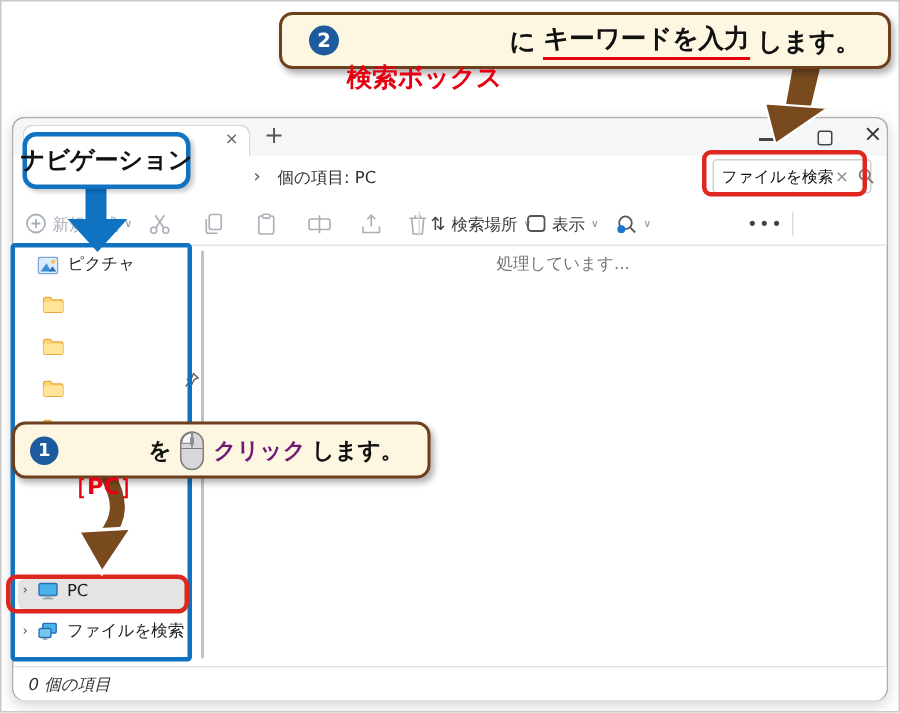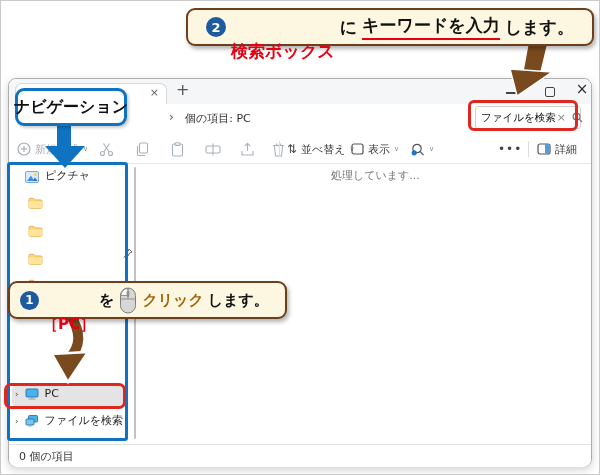--- a/index.html
+++ b/index.html
@@ -37,21 +37,21 @@
   .chev { font-size:7px; color:#8b8b8b; }
   .sep { position:absolute; top:7px; width:1px; height:16px; background:#dcdcdc; }
   .sortglyph { font-size:12px; color:#444; }
   .more { font-size:12px; letter-spacing:1px; color:#444; }
 
   .sidebar-divider { position:absolute; left:125px; top:88px; width:2px; height:272px; background:#c2c2c2; border-radius:1px; }
   .srow { position:absolute; display:flex; align-items:center; gap:6px; font-size:11px; color:#1c1c1c; }
   .tree-chev { font-size:9px; color:#555; }
   .pc-selected { position:absolute; left:3px; top:307px; width:112px; height:20px; background:#e4e4e4; border-radius:4px; }
   .loading { position:absolute; left:322px; top:89px; font-size:11px; color:#767676; }
-  .statusbar { position:absolute; left:0; top:365px; width:100%; height:23px; border-top:1px solid #e0e0e0; border-radius:0 0 8px 8px; background:#fff; }
+  .statusbar { position:absolute; left:0; top:365px; width:100%; height:23px; border-top:1px solid #e0e0e0; border-radius:0 0 8px 8px; background:#fff;font-style:italic; }
   .statustext { position:absolute; left:10px; top:4px; font-size:11px; color:#333; }
 
   
   .navbox-outline { position:absolute; left:7px; top:162px; width:121px; height:279px;
                     border:3px solid #1073c2; border-radius:3px; z-index:20; pointer-events:none; }
   .redbox { position:absolute; border:3px solid #de271f; z-index:30; pointer-events:none; }
   .redbox.search { left:468px; top:100px; width:110px; height:31px; border-radius:6px; }
   .redbox.pc { left:4px; top:383px; width:122px; height:26px; border-radius:7px; }
   .arrow-svg { position:absolute; z-index:40; pointer-events:none; }
 
@@ -59,21 +59,21 @@
              box-shadow:2px 3px 4px rgba(0,0,0,.3); display:flex; align-items:center; z-index:50;
              font-weight:bold; white-space:nowrap; }
   .callout.two { left:186px; top:8px; width:408px; height:38px; justify-content:center; gap:5px; font-size:17px; }
   .callout.one { left:8px; top:281px; width:279px; height:38px; padding-left:10px; gap:4px; font-size:15px; }
   .numcircle { display:inline-flex; align-items:center; justify-content:center; background:#1d5a9e; color:#fff;
                border-radius:50%; font-weight:bold; flex:none; }
   .numcircle.n2 { width:20px; height:20px; font-size:13px; }
   .numcircle.n1 { width:19px; height:19px; font-size:12px; }
   .red-t { color:#e60012;margin-top:48px; }
   .ul-red { border-bottom:2.5px solid #e60012; padding-bottom:1px;font-family:Liberation Serif, serif; }
-  .click-t { color:#a16207; }
+  .click-t { color:#701a75; }
   .black-t { color:#111; }
 
   .navlabel { position:absolute; left:15px; top:88px; width:112px; height:38px; background:#fff;
               border:3px solid #1073c2; border-radius:9px; box-shadow:2px 2px 3px rgba(0,0,0,.2);
               display:flex; align-items:center; justify-content:center;
               font-size:16px; font-weight:bold; color:#111; z-index:50; white-space:nowrap; }
 </style>
 </head>
 <body>
 
@@ -152,21 +152,21 @@
       <svg width="15" height="15" viewBox="0 0 15 15">
           <path d="M3.5 4 l1 10 h6 l1-10" fill="none" stroke="#a9b0b8" stroke-width="1.1"></path>
           <line x1="2" y1="3.5" x2="13" y2="3.5" stroke="#a9b0b8" stroke-width="1.1"></line>
           <line x1="5.5" y1="3.5" x2="6" y2="1.5" stroke="#a9b0b8" stroke-width="1.1"></line>
           <line x1="9.5" y1="3.5" x2="9" y2="1.5" stroke="#a9b0b8" stroke-width="1.1"></line>
         </svg>
     </div>
     <div class="sep" style="left:270px"></div>
     <div class="titem enabled" style="left:278px">
       <span class="sortglyph">⇅</span>
-      <span>並べ替え</span>
+      <span>検索場所</span>
       <span class="chev">∨</span>
     </div>
     <div class="titem enabled" style="left:342px">
       <svg width="13" height="12" viewBox="0 0 13 12">
           <rect x="1" y="1" width="11" height="10" rx="2" fill="none" stroke="#555" stroke-width="1.2"></rect>
         </svg>
       <span>表示</span>
       <span class="chev">∨</span>
     </div>
     <div class="titem enabled" style="left:402px">
@@ -174,27 +174,20 @@
           <circle cx="6" cy="5.5" r="4.2" fill="none" stroke="#555" stroke-width="1.2"></circle>
           <line x1="9.2" y1="8.7" x2="12.5" y2="12" stroke="#555" stroke-width="1.2"></line>
           <circle cx="3.2" cy="9.8" r="2.6" fill="#1976d2"></circle>
         </svg>
       <span class="chev">∨</span>
     </div>
     <div class="titem" style="left:489px">
       <span class="more">•••</span>
     </div>
     <div class="sep" style="left:519px"></div>
-    <div class="titem enabled" style="left:528px">
-      <svg width="14" height="12" viewBox="0 0 14 12">
-          <rect x="1" y="1" width="12" height="10" rx="2" fill="none" stroke="#555" stroke-width="1.2"></rect>
-          <path d="M8 1 h3 a2 2 0 0 1 2 2 v6 a2 2 0 0 1 -2 2 h-3 z" fill="#5a9bd5"></path>
-        </svg>
-      <span>詳細</span>
-    </div>
   </div>
 
   <div class="srow" style="left:16px; top:89px;align-items:flex-end;">
     <svg width="14" height="12" viewBox="0 0 14 12">
         <rect x="0.5" y="0.5" width="13" height="11" rx="1.5" fill="#dceafb" stroke="#7aa7d9" stroke-width="1"></rect>
         <polygon points="2,10 6,4.5 9,10" fill="#3f8edb"></polygon>
         <polygon points="7.5,10 10,6.5 12.5,10" fill="#2f6fb5"></polygon>
         <circle cx="10.5" cy="3.5" r="1.3" fill="#f6c244"></circle>
       </svg>
     <span>ピクチャ</span>

